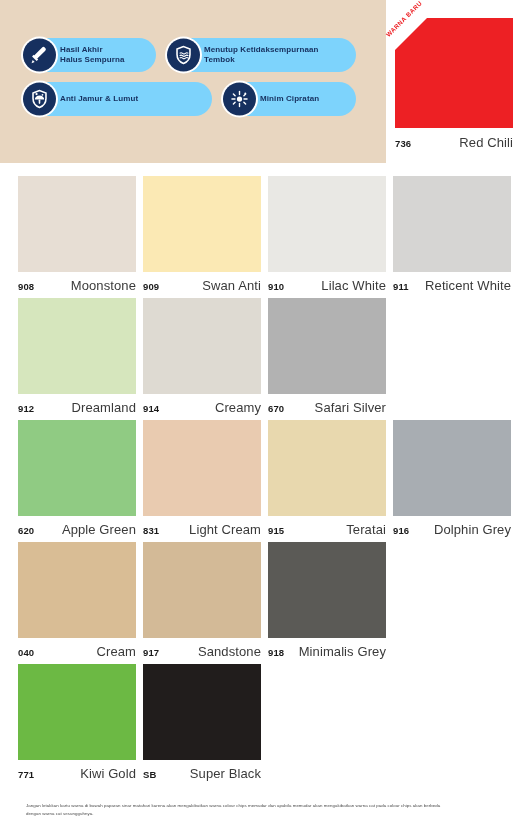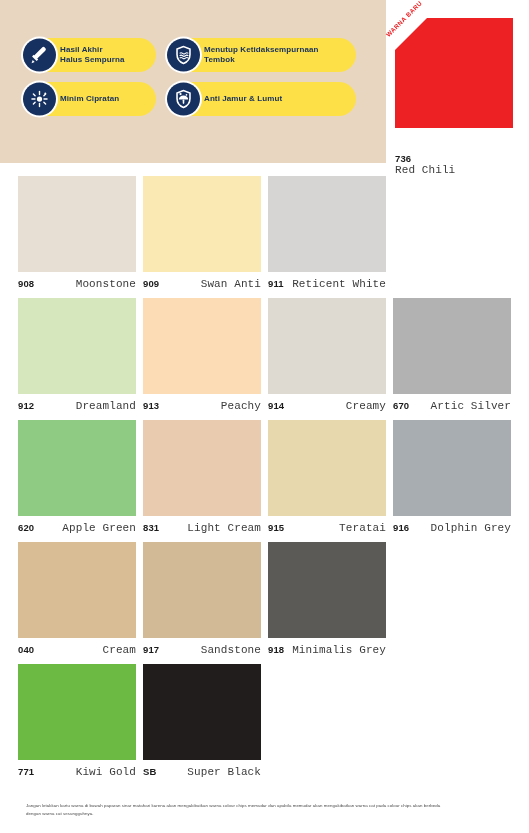--- a/index.html
+++ b/index.html
@@ -36,21 +36,21 @@
     top: 38px;
     width: 346px;
   }
   .feature-row {
     display: flex;
     gap: 10px;
     margin-bottom: 10px;
   }
   .feature-pill {
     position: relative;
-    background: #fde047;
+    background: #7dd3fc;
     border-radius: 20px;
     height: 34px;
     display: flex;
     align-items: center;
     padding-left: 38px;
     padding-right: 12px;
     box-sizing: border-box;
   }
   .feature-pill.w1 { width: 134px; }
   .feature-pill.w2 { width: 190px; }
@@ -112,23 +112,22 @@
     font-size: 6.2px;
     font-weight: bold;
     color: #ed2024;
     letter-spacing: 0.5px;
     white-space: nowrap;
   }
   #new-colour-meta {
     display: flex;
     justify-content: space-between;
     align-items: baseline;
-    margin-top: 25px;
-    width: 118px;
-    flex-direction: column;
+    margin-top: 7px;
+    width: 118px;
   }
 
   
   #grid {
     position: absolute;
     left: 0;
     top: 176px;
     width: 441px;
   }
   .grid-row {
@@ -154,24 +153,23 @@
     margin-top: 6px;
     height: 14px;
   }
   .swatch-code {
     font-size: 9.5px;
     font-weight: bold;
     color: #1a1a1a;
     letter-spacing: 0.1px;
   }
   .swatch-name {
-    font-size: 11px;
+    font-size: 13px;
     color: #3a3a3a;
     letter-spacing: 0.1px;
-    font-family: Liberation Mono, monospace;
   }
 
   
   #footer {
     position: absolute;
     left: 26px;
     top: 798px;
     width: 420px;
   }
   #footer-note {
@@ -212,52 +210,52 @@
             <path d="M7.6 15.6c1.1-1 2.2-1 3.3 0s2.2 1 3.3 0 2.2-1 3.3 0" fill="none" stroke="#ffffff" stroke-width="1.3"></path>
           </svg>
         </span>
         <span class="feature-label" style="white-space:pre-line">Menutup Ketidaksempurnaan
 Tembok</span>
       </div>
 
     </div>
 
     <div class="feature-row">
+
+      <div class="feature-pill w2">
+        <span class="feature-icon">
+          <svg width="21" height="21" viewBox="0 0 24 24" aria-hidden="true">
+            <path d="M12 2.4L4.6 5.2v6.1c0 4.6 3.1 8.6 7.4 10.3 4.3-1.7 7.4-5.7 7.4-10.3V5.2z" fill="none" stroke="#ffffff" stroke-width="1.8"></path>
+            <path d="M6.6 12.6c0-2.7 2.4-4.6 5.4-4.6s5.4 1.9 5.4 4.6z" fill="#ffffff"></path>
+            <rect x="11.1" y="12.6" width="1.8" height="5" rx="0.9" fill="#ffffff"></rect>
+            <circle cx="8.6" cy="6.4" r="1.3" fill="#ffffff"></circle>
+            <circle cx="15.4" cy="7.2" r="1" fill="#ffffff"></circle>
+          </svg>
+        </span>
+        <span class="feature-label" style="white-space:pre-line">Anti Jamur &amp; Lumut</span>
+      </div>
 
       <div class="feature-pill w1">
         <span class="feature-icon">
           <svg width="21" height="21" viewBox="0 0 24 24" aria-hidden="true">
             <circle cx="12" cy="12" r="3" fill="#ffffff"></circle>
             <rect x="11.2" y="2.6" width="1.6" height="5" rx="0.8" fill="#ffffff"></rect>
             <rect x="11.2" y="16.4" width="1.6" height="5" rx="0.8" fill="#ffffff"></rect>
             <rect x="2.6" y="11.2" width="5" height="1.6" rx="0.8" fill="#ffffff"></rect>
             <rect x="16.4" y="11.2" width="5" height="1.6" rx="0.8" fill="#ffffff"></rect>
             <rect x="5.2" y="5.2" width="1.6" height="4.4" rx="0.8" fill="#ffffff" transform="rotate(-45 6 7.4)"></rect>
             <rect x="17.2" y="14.4" width="1.6" height="4.4" rx="0.8" fill="#ffffff" transform="rotate(-45 18 16.6)"></rect>
             <rect x="5.2" y="14.4" width="1.6" height="4.4" rx="0.8" fill="#ffffff" transform="rotate(45 6 16.6)"></rect>
             <rect x="17.2" y="5.2" width="1.6" height="4.4" rx="0.8" fill="#ffffff" transform="rotate(45 18 7.4)"></rect>
             <circle cx="18.6" cy="5.6" r="1.1" fill="#ffffff"></circle>
           </svg>
         </span>
         <span class="feature-label" style="white-space:pre-line">Minim Cipratan</span>
       </div>
 
-      <div class="feature-pill w2">
-        <span class="feature-icon">
-          <svg width="21" height="21" viewBox="0 0 24 24" aria-hidden="true">
-            <path d="M12 2.4L4.6 5.2v6.1c0 4.6 3.1 8.6 7.4 10.3 4.3-1.7 7.4-5.7 7.4-10.3V5.2z" fill="none" stroke="#ffffff" stroke-width="1.8"></path>
-            <path d="M6.6 12.6c0-2.7 2.4-4.6 5.4-4.6s5.4 1.9 5.4 4.6z" fill="#ffffff"></path>
-            <rect x="11.1" y="12.6" width="1.8" height="5" rx="0.9" fill="#ffffff"></rect>
-            <circle cx="8.6" cy="6.4" r="1.3" fill="#ffffff"></circle>
-            <circle cx="15.4" cy="7.2" r="1" fill="#ffffff"></circle>
-          </svg>
-        </span>
-        <span class="feature-label" style="white-space:pre-line">Anti Jamur &amp; Lumut</span>
-      </div>
-
     </div>
   </div>
 
   <div id="new-colour">
     <div id="new-colour-swatch-wrap">
       <div id="new-colour-swatch"></div>
       <div id="new-colour-ribbon">
         <span>WARNA BARU</span>
       </div>
     </div>
@@ -279,54 +277,54 @@
         </div>
       </div>
       <div class="swatch-cell">
         <div class="swatch-chip" style="background: rgb(251, 233, 180);"></div>
         <div class="swatch-meta">
           <span class="swatch-code">909</span>
           <span class="swatch-name">Swan Anti</span>
         </div>
       </div>
       <div class="swatch-cell">
+        <div class="swatch-chip" style="background: rgb(233, 232, 228);"></div>
+        <div class="swatch-meta">
+          <span class="swatch-code">910</span>
+          <span class="swatch-name">Lilac White</span>
+        </div>
+      </div>
+      <div class="swatch-cell">
         <div class="swatch-chip" style="background: rgb(214, 213, 211);"></div>
         <div class="swatch-meta">
           <span class="swatch-code">911</span>
           <span class="swatch-name">Reticent White</span>
         </div>
       </div>
     </div>
     <div class="grid-row">
       <div class="swatch-cell">
         <div class="swatch-chip" style="background: rgb(214, 230, 189);"></div>
         <div class="swatch-meta">
           <span class="swatch-code">912</span>
           <span class="swatch-name">Dreamland</span>
         </div>
       </div>
       <div class="swatch-cell">
-        <div class="swatch-chip" style="background: rgb(252, 220, 180);"></div>
-        <div class="swatch-meta">
-          <span class="swatch-code">913</span>
-          <span class="swatch-name">Peachy</span>
-        </div>
-      </div>
-      <div class="swatch-cell">
         <div class="swatch-chip" style="background: rgb(222, 218, 210);"></div>
         <div class="swatch-meta">
           <span class="swatch-code">914</span>
           <span class="swatch-name">Creamy</span>
         </div>
       </div>
       <div class="swatch-cell">
         <div class="swatch-chip" style="background: rgb(178, 178, 178);"></div>
         <div class="swatch-meta">
           <span class="swatch-code">670</span>
-          <span class="swatch-name">Artic Silver</span>
+          <span class="swatch-name">Safari Silver</span>
         </div>
       </div>
     </div>
     <div class="grid-row">
       <div class="swatch-cell">
         <div class="swatch-chip" style="background: rgb(144, 203, 131);"></div>
         <div class="swatch-meta">
           <span class="swatch-code">620</span>
           <span class="swatch-name">Apple Green</span>
         </div>

